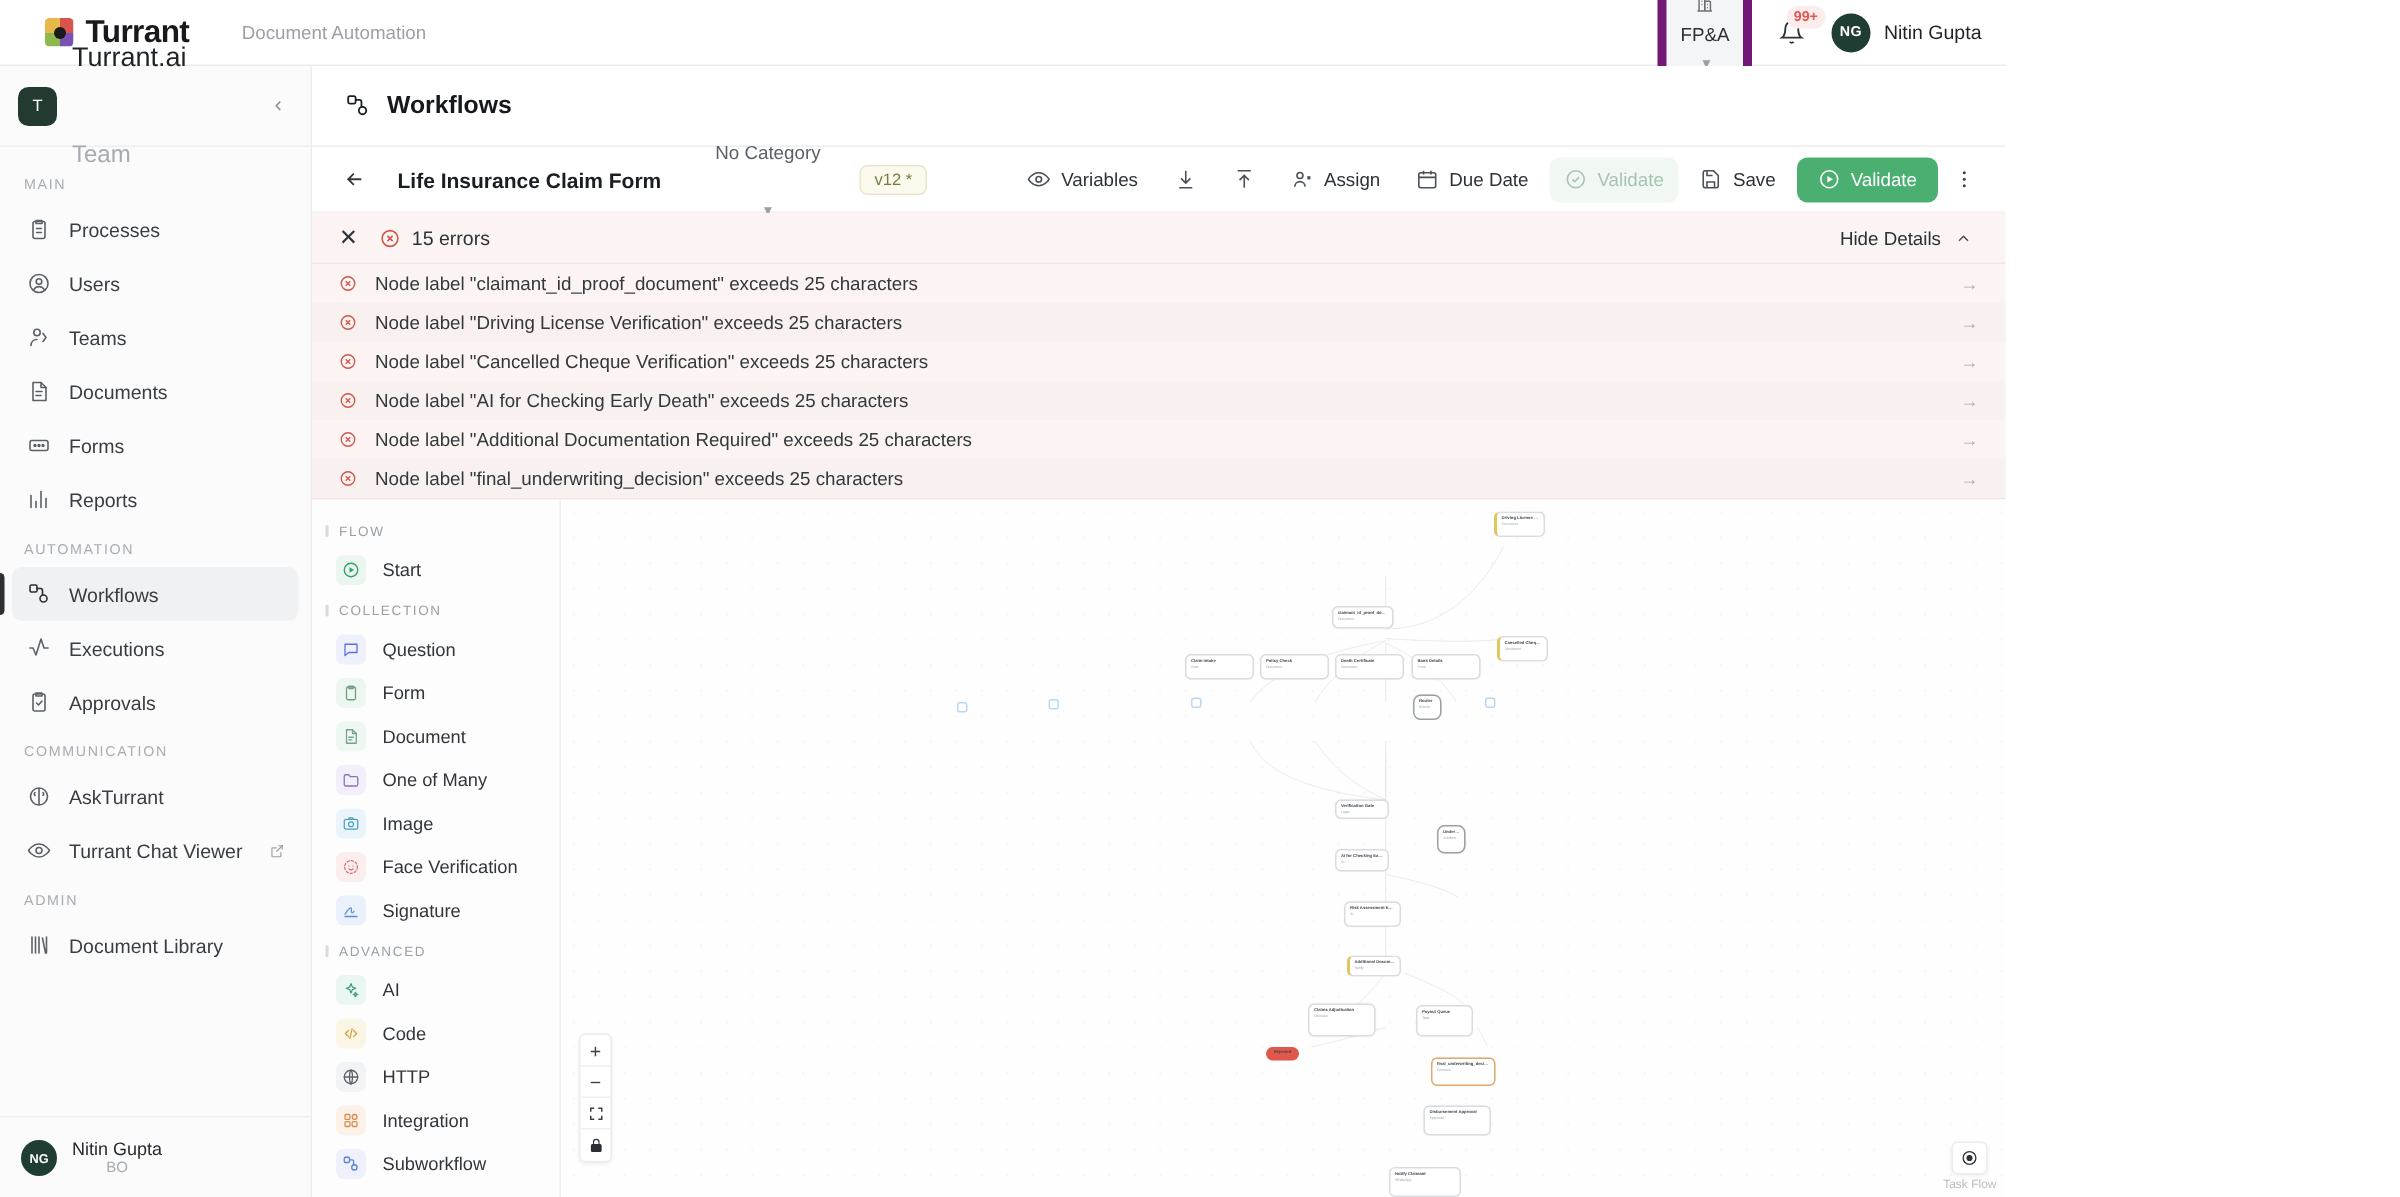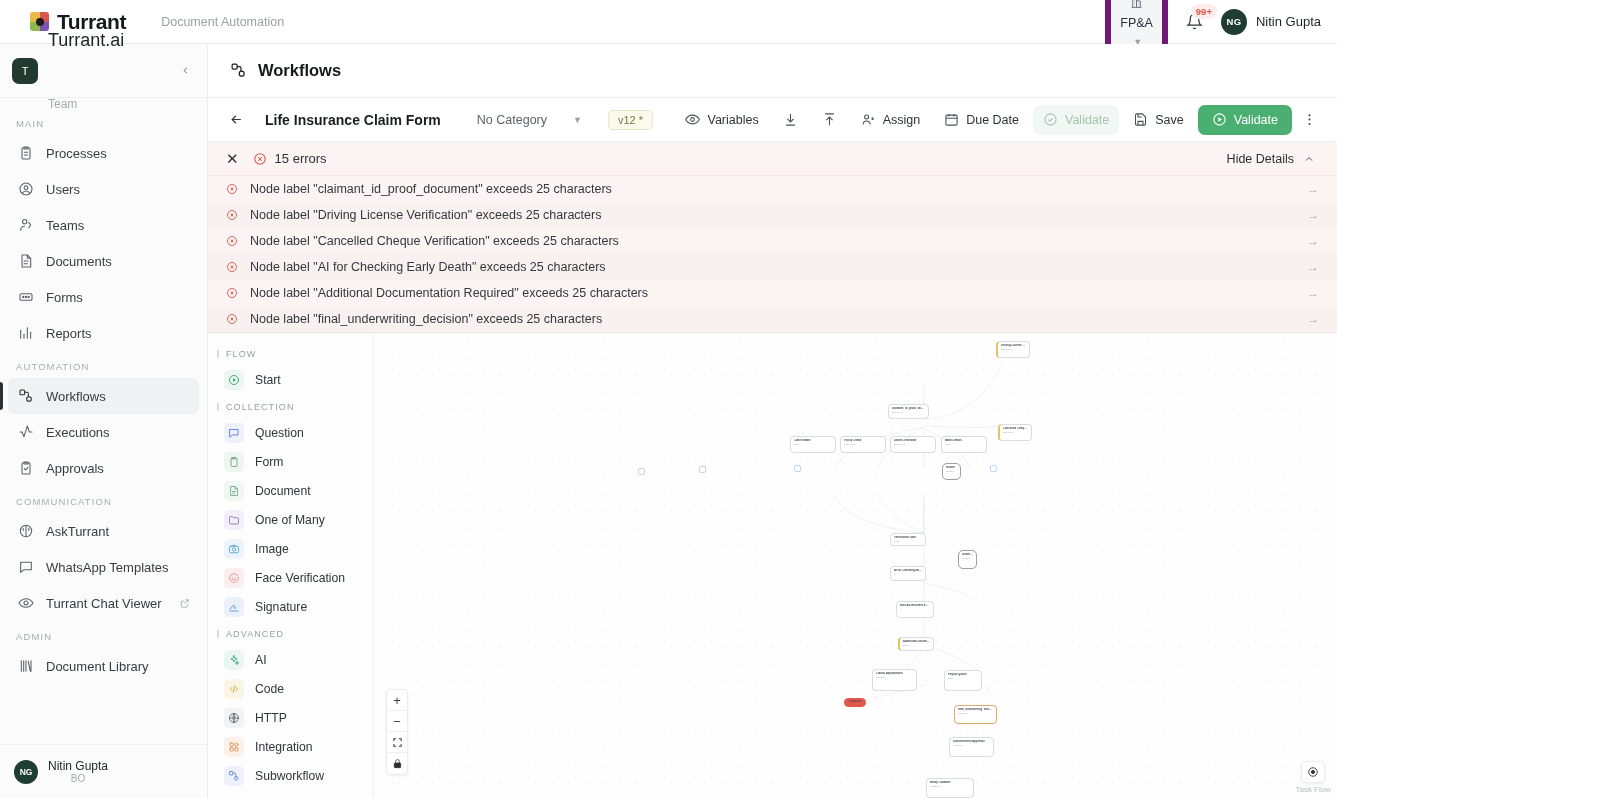--- a/index.html
+++ b/index.html
@@ -69,21 +69,21 @@
     padding: 10px 12px 10px 12px; height: 54px;
     border-bottom: 1px solid #efefef;
   }
   .ws-logo {
     width: 26px; height: 26px; border-radius: 7px; background: #223a30;
     color: #fff; font-size: 11px; display: flex; align-items: center; justify-content: center;
     flex: 0 0 auto;
   }
   .ws-text { line-height: 1.2; }
   .ws-title { font-size: 18px; color: #1f2328; font-weight: 400;}
-  .ws-sub { font-size: 12px; color: #a6abb1; margin-top: 45px; }
+  .ws-sub { font-size: 16px; color: #a6abb1; margin-top: 45px; }
   .ws-collapse { margin-left: auto; color: #8a9097; font-size: 13px; cursor: pointer; padding: 2px 4px;}
 
   .nav { flex: 1; overflow: hidden; padding-top: 10px; }
   .nav-group-label {
     font-size: 9.5px; letter-spacing: 1.1px; color: #a8adb3;
     padding: 10px 16px 6px 16px; text-transform: uppercase;
   }
   .nav-item {
     display: flex; align-items: center; gap: 12px;
     height: 36px; margin: 0 8px; padding: 0 9px; border-radius: 7px;
@@ -114,21 +114,21 @@
   .page-title { font-size: 16.5px; font-weight: 700; color: #16181b; }
 
   .wf-toolbar {
     height: 44px; flex: 0 0 44px; display: flex; align-items: center;
     padding: 0 14px 0 16px; gap: 10px; border-bottom: 1px solid #f0f0f0;
   }
   .back-btn { color: #3a3f45; cursor: pointer; padding: 3px 5px; display:flex; }
   .wf-name { font-size: 14px; font-weight: 700; color: #1a1d21; margin-left: 6px; }
   .category-sel {
     display: flex; align-items: center; gap: 26px; margin-left: 26px;
-    font-size: 12.5px; color: #5b6view; color:#5c6169; cursor: pointer;
+    font-size: 12.5px; color: #5b6view; color:#5c6169; cursor: pointer; flex-direction: column;
   }
   .category-sel .chev { font-size: 9px; color: #9aa0a6; }
   .version-pill {
     background: #fbfaec; border: 1px solid #eae6cb; color: #7d7842;
     font-size: 11px; border-radius: 5px; padding: 3px 9px; margin-left: 16px; cursor:pointer;
   }
   .tb-right { margin-left: auto; display: flex; align-items: center; gap: 4px; }
   .tb-btn {
     display: flex; align-items: center; gap: 7px;
     height: 30px; padding: 0 10px; border-radius: 7px;
@@ -400,28 +400,20 @@
           <div class="nav-group-label">COMMUNICATION</div>
           <div class="nav-item">
             <span class="ico">
               <svg width="16" height="16" viewBox="0 0 24 24" fill="none" stroke="#5c6169" stroke-width="1.6" stroke-linecap="round" stroke-linejoin="round">
                 <circle cx="12" cy="12" r="8.5"></circle>
                 <path d="M12 4v16"></path>
                 <path d="M8 8c-1 1-1 2 0 3M16 8c1 1 1 2 0 3"></path>
               </svg>
             </span>
             <span>AskTurrant</span>
-          </div>
-          <div class="nav-item">
-            <span class="ico">
-              <svg width="16" height="16" viewBox="0 0 24 24" fill="none" stroke="#5c6169" stroke-width="1.6" stroke-linecap="round" stroke-linejoin="round">
-                <path d="M4 5h16v11H9l-5 4z"></path>
-              </svg>
-            </span>
-            <span>WhatsApp Templates</span>
           </div>
           <div class="nav-item">
             <span class="ico">
               <svg width="16" height="16" viewBox="0 0 24 24" fill="none" stroke="#5c6169" stroke-width="1.6" stroke-linecap="round" stroke-linejoin="round">
                 <path d="M1.5 12S5.5 5.5 12 5.5 22.5 12 22.5 12 18.5 18.5 12 18.5 1.5 12 1.5 12z"></path>
                 <circle cx="12" cy="12" r="3"></circle>
               </svg>
             </span>
             <span>Turrant Chat Viewer</span>
             <span class="ext">

